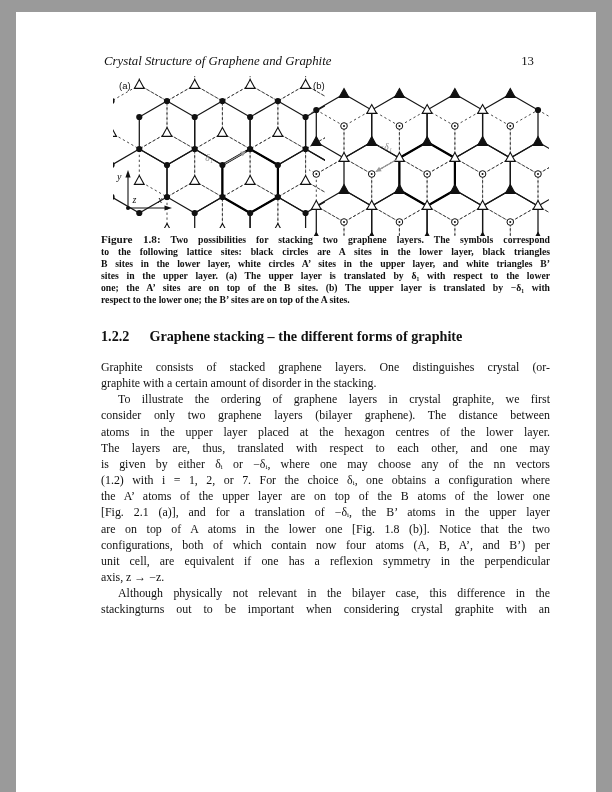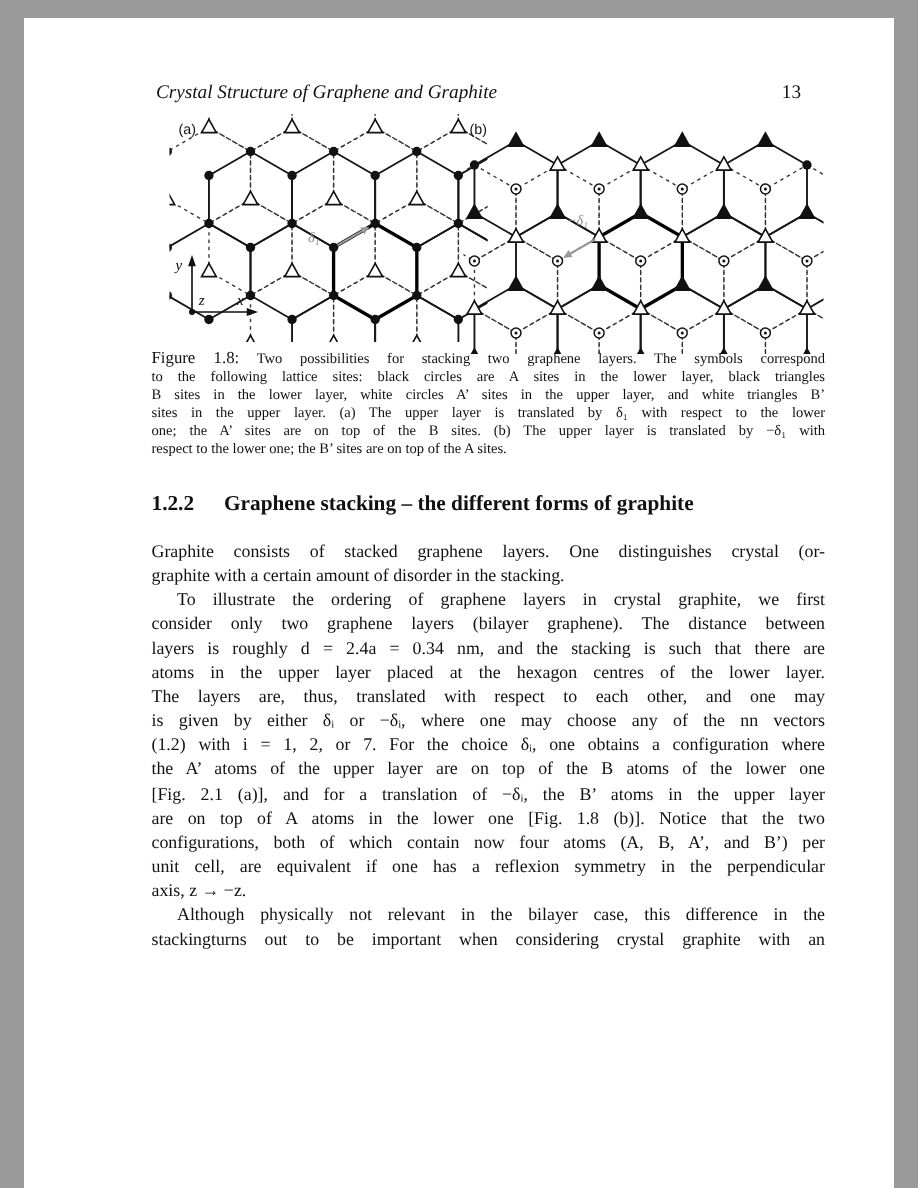--- a/index.html
+++ b/index.html
@@ -9,21 +9,21 @@
     margin:12px auto;overflow:hidden;
   }
   .header{position:absolute;left:88px;top:42px;width:430px;display:flex;
     justify-content:space-between;font-size:12.8px;}
   .header .title{font-style:italic;}
   .figure{position:absolute;left:97px;top:64px;width:440px;height:162px;}
   svg.panel{position:absolute;top:0;}
   #panel-a{left:0;}
   #panel-b{left:196px;}
   .caption{position:absolute;left:85px;top:222px;width:449px;font-size:9.7px;line-height:11.9px;}
-  .cap-line{text-align:justify;text-align-last:justify;}
+  .cap-line{text-align:justify;text-align-last:justify;font-weight:bold;}
   .cap-line.last{text-align-last:left;}
   .cap-label{font-size:11.2px;}
   .heading{position:absolute;left:85px;top:316px;width:449px;font-weight:bold;font-size:14.2px;}
   .heading .num{margin-right:20px;}
   .bodytext{position:absolute;left:85px;top:347px;width:449px;font-size:11.9px;line-height:16.15px;}
   .bline{text-align:justify;text-align-last:justify;}
   .bline.last{text-align-last:left;}
   .bline.ind{text-indent:17px;}
 </style>
 </head>
@@ -228,21 +228,20 @@
   </div>
 
   <div class="bodytext" id="body-text">
       <div class="para">
         <div class="bline">Graphite consists of stacked graphene layers. One distinguishes crystal (or-</div>
         <div class="bline last">graphite with a certain amount of disorder in the stacking.</div>
       </div>
       <div class="para">
         <div class="bline ind">To illustrate the ordering of graphene layers in crystal graphite, we first</div>
         <div class="bline">consider only two graphene layers (bilayer graphene). The distance between</div>
-        <div class="bline">layers is roughly d = 2.4a = 0.34 nm, and the stacking is such that there are</div>
         <div class="bline">atoms in the upper layer placed at the hexagon centres of the lower layer.</div>
         <div class="bline">The layers are, thus, translated with respect to each other, and one may</div>
         <div class="bline">is given by either δᵢ or −δᵢ, where one may choose any of the nn vectors</div>
         <div class="bline">(1.2) with i = 1, 2, or 7. For the choice δᵢ, one obtains a configuration where</div>
         <div class="bline">the A’ atoms of the upper layer are on top of the B atoms of the lower one</div>
         <div class="bline">[Fig. 2.1 (a)], and for a translation of −δᵢ, the B’ atoms in the upper layer</div>
         <div class="bline">are on top of A atoms in the lower one [Fig. 1.8 (b)]. Notice that the two</div>
         <div class="bline">configurations, both of which contain now four atoms (A, B, A’, and B’) per</div>
         <div class="bline">unit cell, are equivalent if one has a reflexion symmetry in the perpendicular</div>
         <div class="bline last">axis, z → −z.</div>

